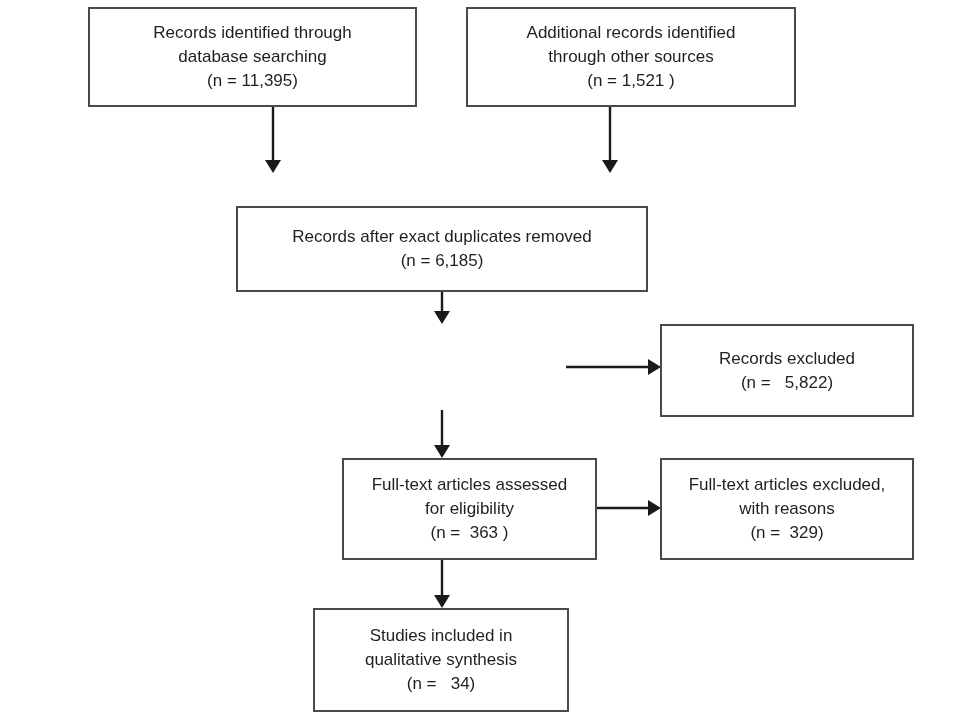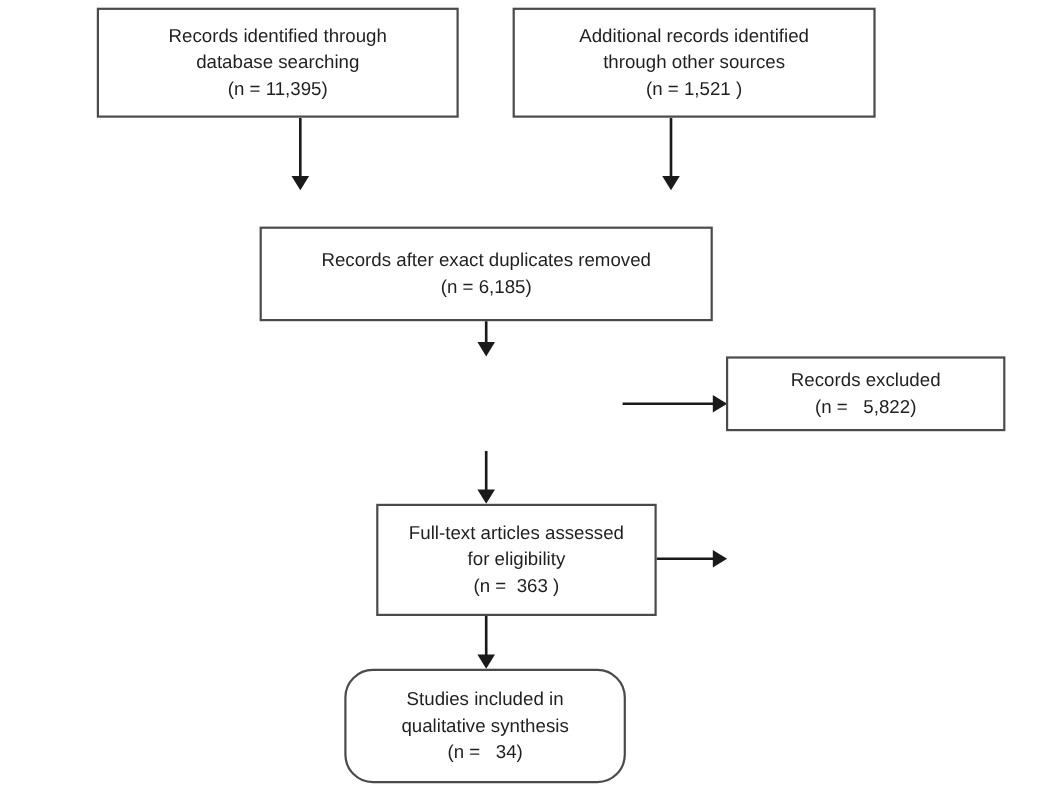--- a/index.html
+++ b/index.html
@@ -38,24 +38,24 @@
   .box-text {
     white-space: pre-wrap;
     font-size: 17px;
     line-height: 24px;
     color: var(--text);
   }
   .box-identified        { left:  88px; top:   7px; width: 329px; height: 100px; }
   .box-additional        { left: 466px; top:   7px; width: 330px; height: 100px; }
   .box-deduplicated      { left: 236px; top: 172px; width: 412px; height:  86px; margin-top: 34px; }
   .box-screened          { left: 317px; top: 324px; width: 250px; height:  86px; }
-  .box-records-excluded  { left: 660px; top: 324px; width: 254px; height:  68px; }
+  .box-records-excluded  { left: 660px; top: 324px; width: 254px; height:  93px; }
   .box-fulltext          { left: 314px; top: 458px; width: 255px; height: 102px; margin-left: 28px; }
   .box-fulltext-excluded { left: 660px; top: 458px; width: 254px; height: 102px; }
-  .box-included          { left: 313px; top: 608px; width: 256px; height: 104px; border-radius: 26px; }
+  .box-included          { left: 313px; top: 608px; width: 256px; height: 104px; }
 </style>
 </head>
 <body>
 
 <div class="canvas">
 
   <svg class="arrows" viewBox="0 0 960 720" xmlns="http://www.w3.org/2000/svg">
     <g>
       <line class="arrow-line" x1="273" y1="107" x2="273" y2="162"></line>
       <polygon class="arrow-head" points="265,160 281,160 273,173"></polygon>
@@ -108,20 +108,25 @@
     <div class="box-text">Records excluded
 (n =   5,822)</div>
   </div>
 
   <div class="box box-fulltext">
     <div class="box-text">Full-text articles assessed
 for eligibility
 (n =  363 )</div>
   </div>
 
+  <div class="box box-fulltext-excluded">
+    <div class="box-text">Full-text articles excluded,
+with reasons
+(n =  329)</div>
+  </div>
 
   <div class="box box-included">
     <div class="box-text">Studies included in
 qualitative synthesis
 (n =   34)</div>
   </div>
 
 </div>
 
 </body></html>

